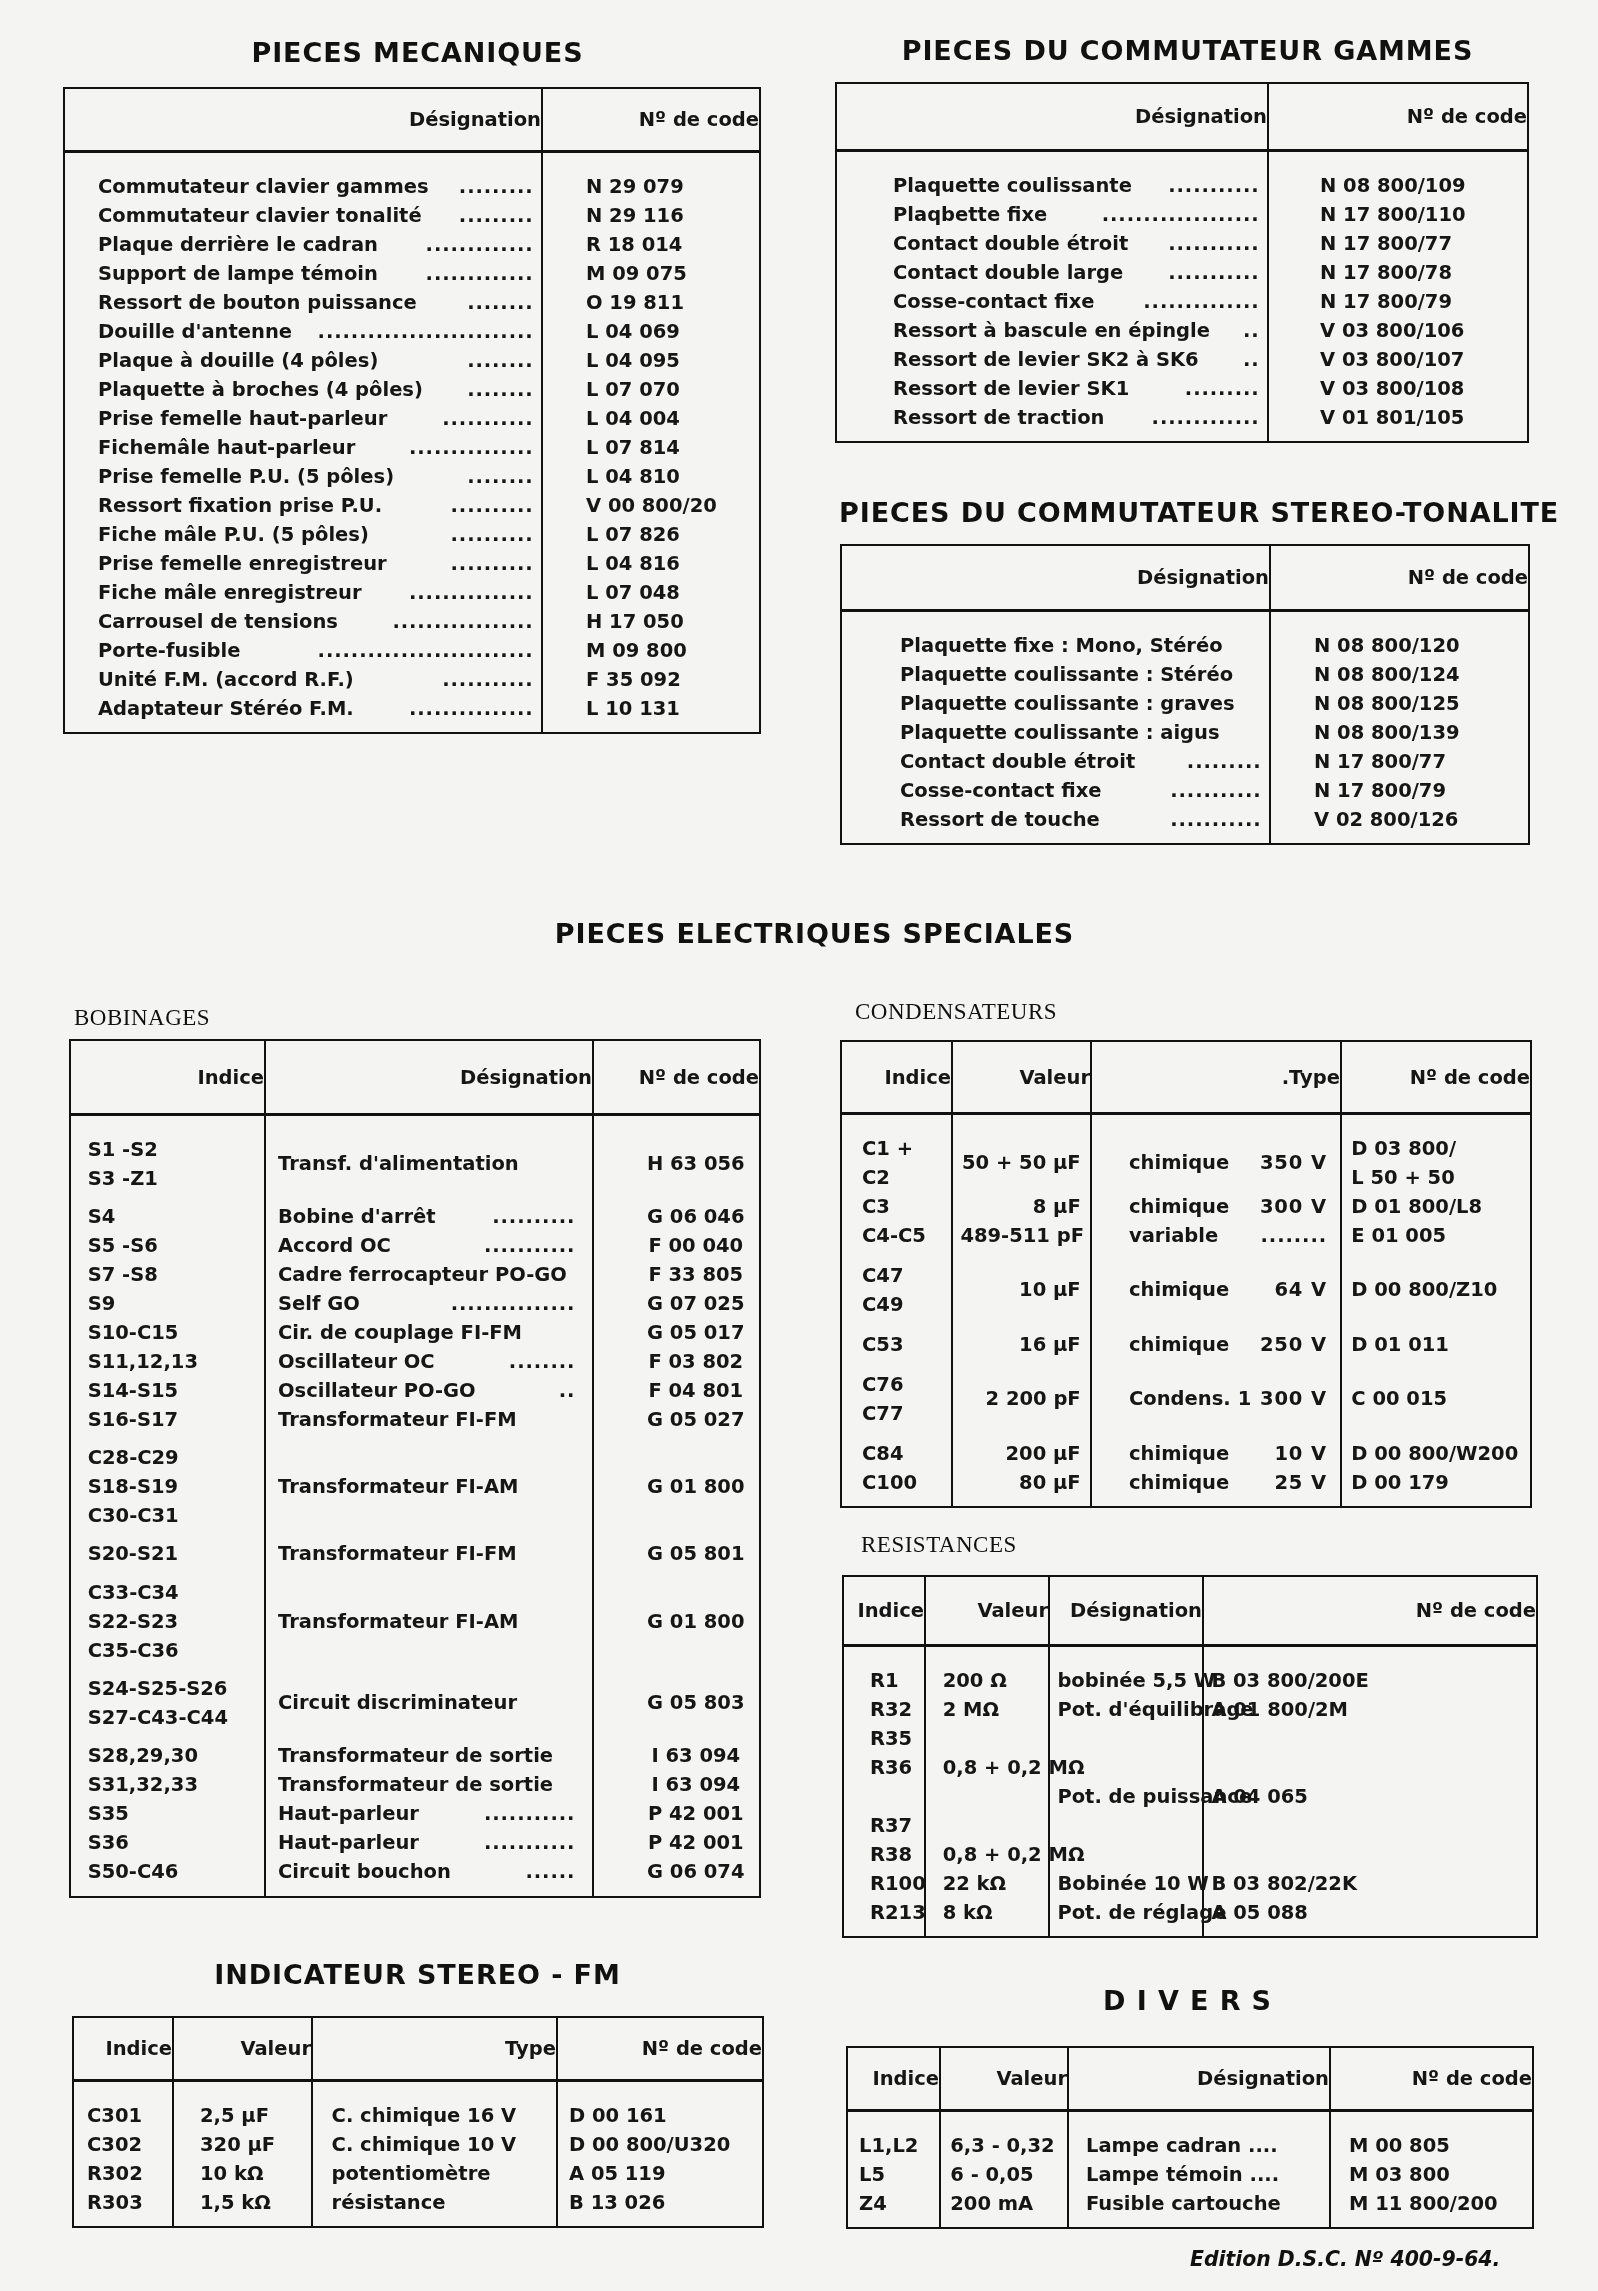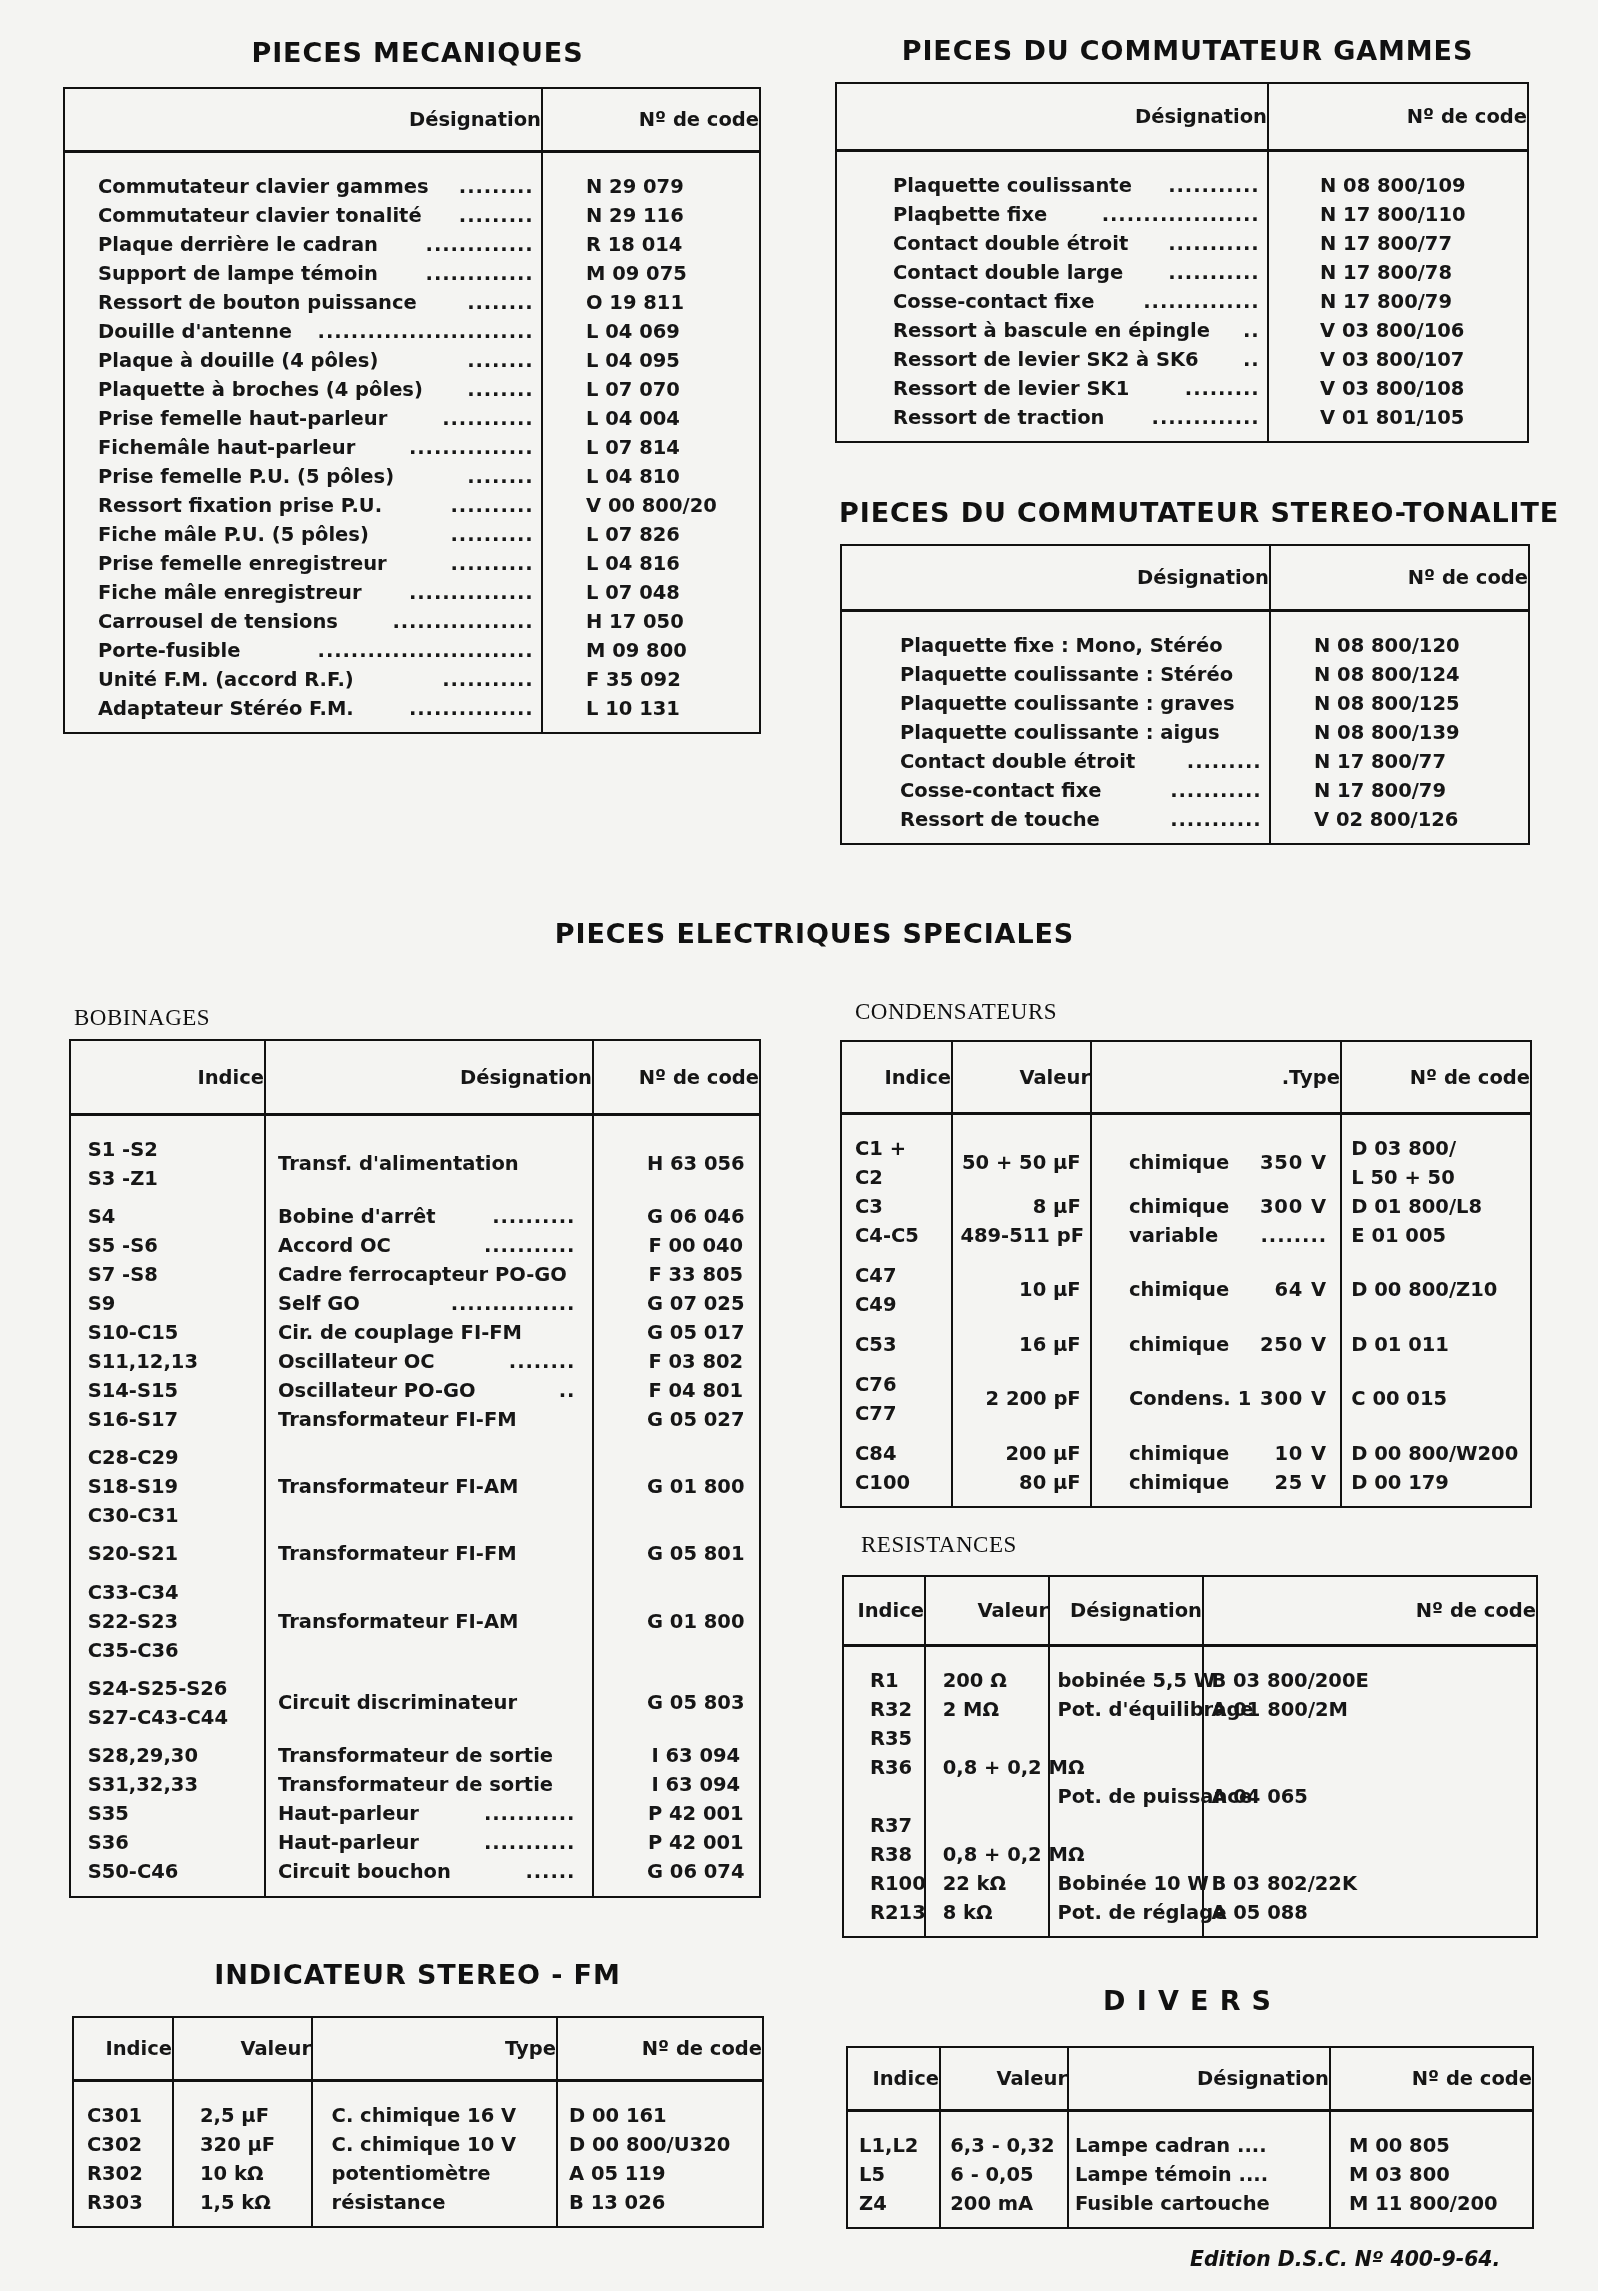--- a/index.html
+++ b/index.html
@@ -307,21 +307,21 @@
   <thead>
       <tr>
     <th style="height:70px;">Indice</th>
     <th>Valeur</th>
     <th>.Type</th>
     <th>Nº de code</th>
   </tr>
     </thead>
   <tbody id="cond-body">
       <tr>
-        <td style="padding-left: 13px;">
+        <td style="padding-left: 20px;">
           <span class="line">C1 +</span>
           <span class="line">C2</span>
           <span class="line">C3</span>
           <span class="line">C4-C5</span>
           <span class="gap" style="height: 11px;"></span>
           <span class="line">C47</span>
           <span class="line">C49</span>
           <span class="gap" style="height: 11px;"></span>
           <span class="line">C53</span>
           <span class="gap" style="height: 11px;"></span>
@@ -519,21 +519,21 @@
         <td style="padding-left: 11px;">
           <span class="line">L1,L2</span>
           <span class="line">L5</span>
           <span class="line">Z4</span>
         </td>
         <td style="padding-left: 9.3px;">
           <span class="line">6,3 - 0,32</span>
           <span class="line">6    - 0,05</span>
           <span class="line">200  mA</span>
         </td>
-        <td style="padding-left: 6px;">
+        <td style="padding-left: 17px;">
           <span class="line">Lampe cadran  ....</span>
           <span class="line">Lampe témoin  ....</span>
           <span class="line">Fusible cartouche</span>
         </td>
         <td style="padding-left: 18px;">
           <span class="line">M 00 805</span>
           <span class="line">M 03 800</span>
           <span class="line">M 11 800/200</span>
         </td>
       </tr>

